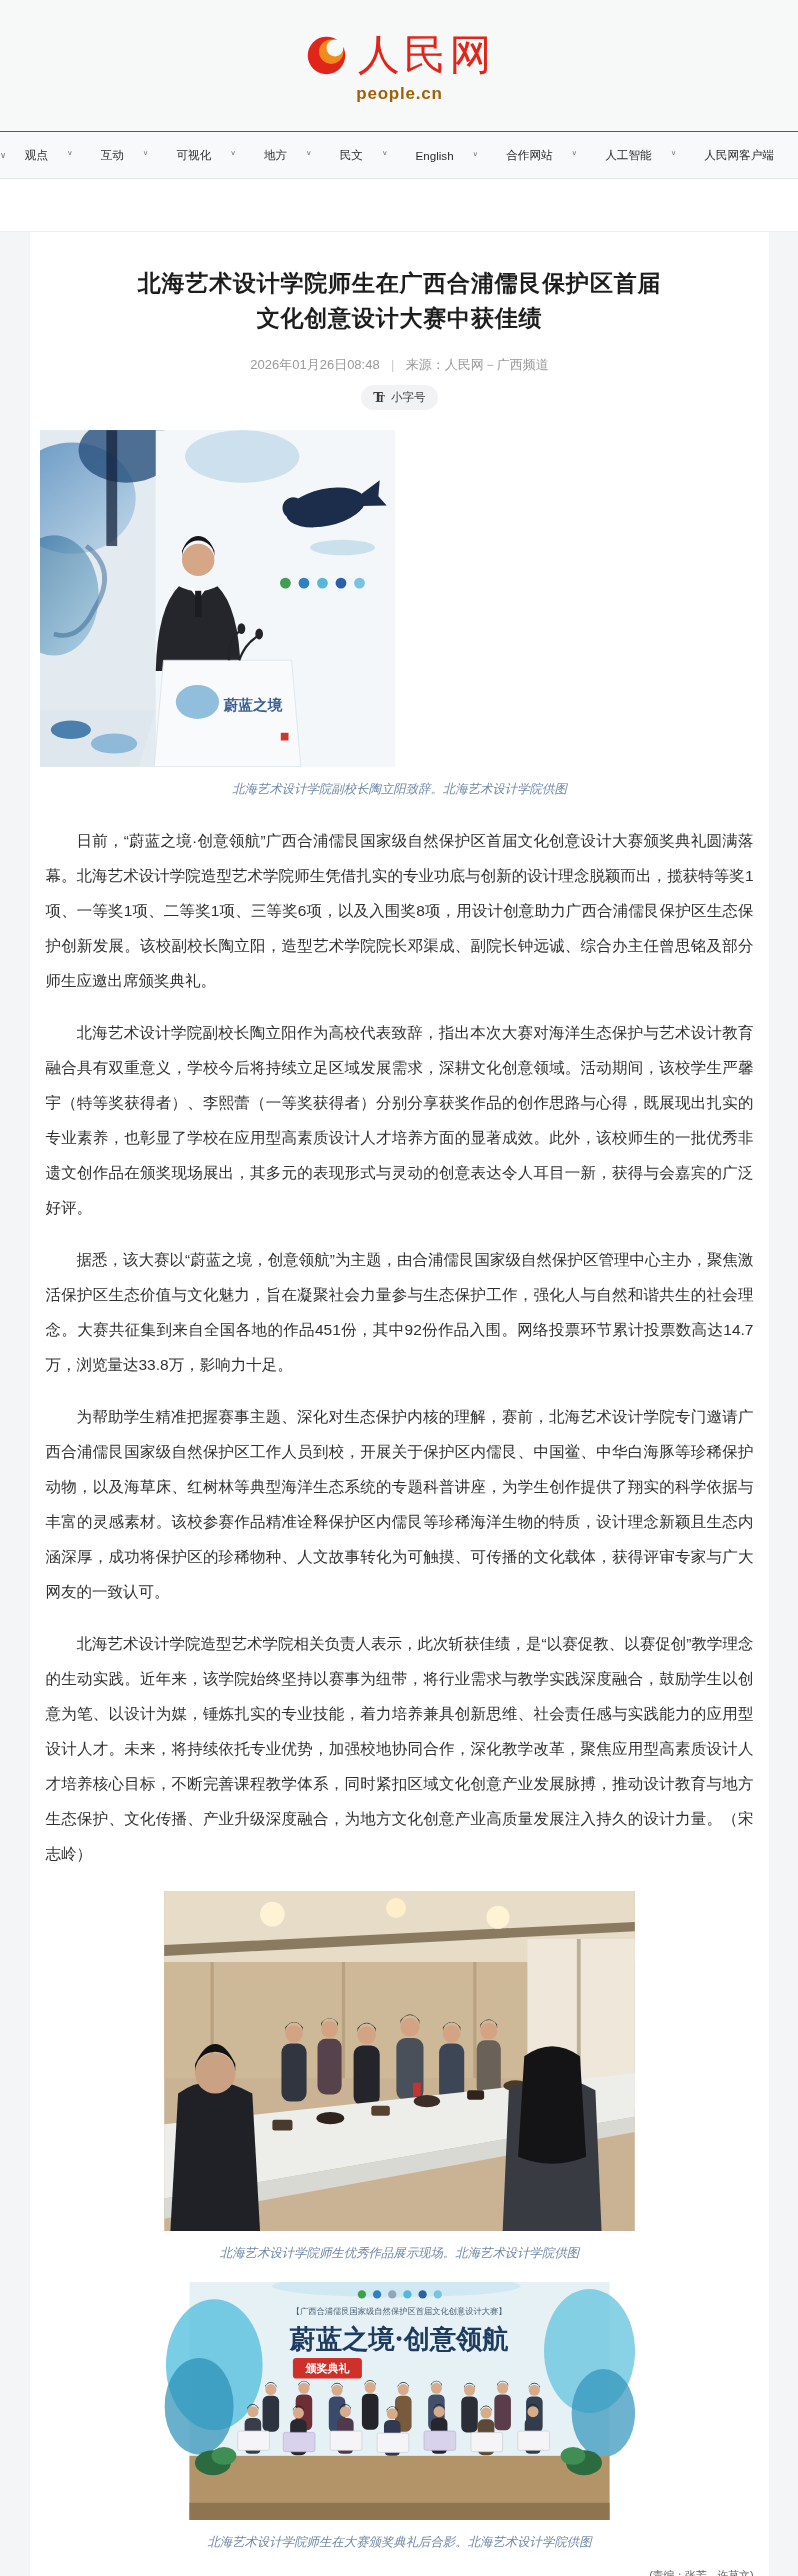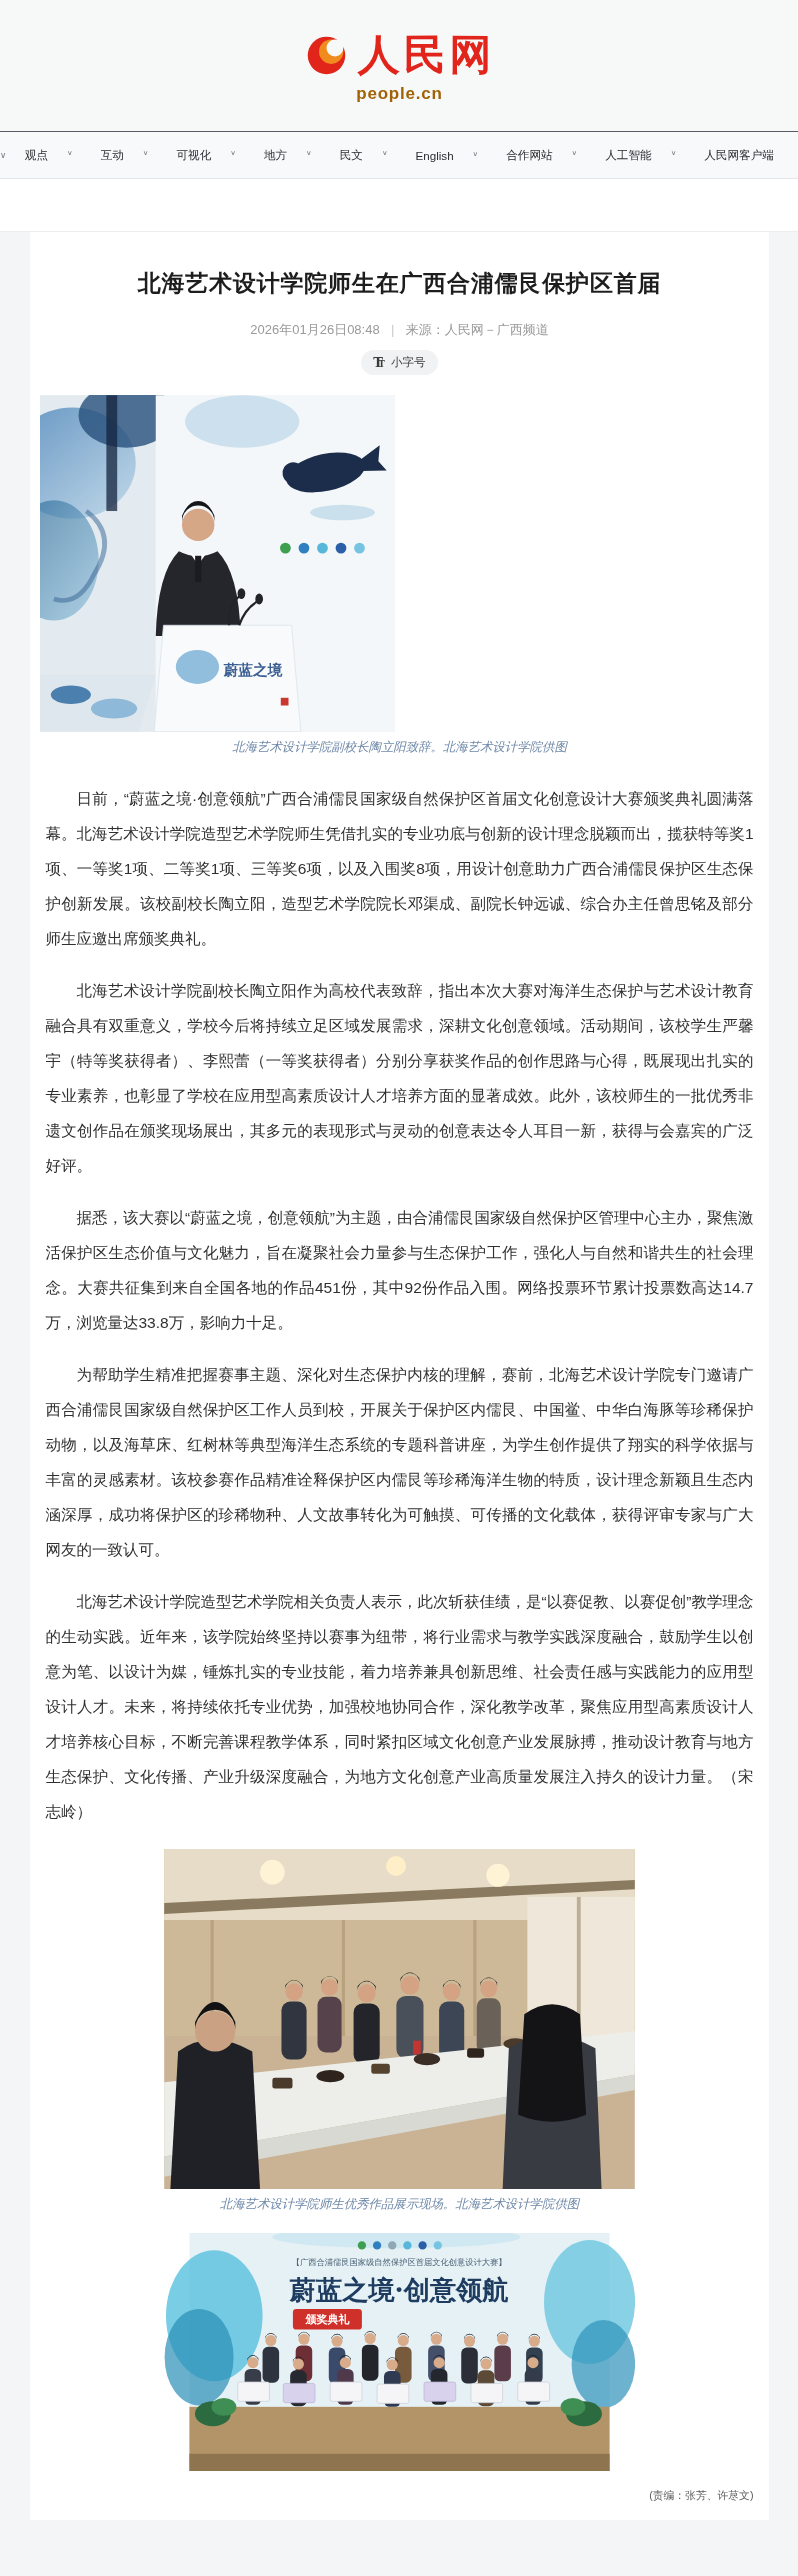--- a/index.html
+++ b/index.html
@@ -4,21 +4,21 @@
 <style>
   * { box-sizing: border-box; margin: 0; padding: 0; }
   html,body { width: 799px; margin: 0 auto; background: #f4f5f6;
     font-family: "Liberation Sans", "DejaVu Sans", sans-serif; }
 
   
   .site-header { height: 131px; background: #f7f8f8; display: flex;
     align-items: center; justify-content: center; }
   .logo { display: flex; flex-direction: column; align-items: center; cursor: pointer; }
   .logo-row { display: flex; align-items: center; gap: 9.3px; }
-  .logo-cn { color: #e1251b; font-size: 42px; font-weight: bold;
+  .logo-cn { color: #e1251b; font-size: 42px; font-weight: normal;
     font-family: "DejaVu Serif", serif; letter-spacing: 3.9px; }
   .logo-en { color: #a16207; font-size: 17px; font-weight: bold; margin-top: 1.5px;
     letter-spacing: 0.8px; }
 
   
   .nav { height: 48px; background: #f8f9fa; border-top: 1.5px solid #595d63;
     border-bottom: 0.8px solid #e4e6e8; display: flex; align-items: center;
     padding: 0 3.1px; overflow: hidden; white-space: nowrap; }
   .nav-overflow { color: #73777c; font-size: 8.5px; margin-left: -3.1px; padding-right: 4.6px; }
   .nav-item { display: inline-flex; align-items: flex-start; gap: 19px; padding: 0 14px;
@@ -44,21 +44,21 @@
   .t-small { font-weight: bold; font-family: "DejaVu Serif", serif; font-size: 8.5px;
     margin-left: -4.6px; }
 
   figure { margin-top: 20px; }
   .img-frame { margin: 0 auto; display: block; }
   .w460 { width: 355px; height: 337px; margin-left: 10px; }
   .w609a { width: 471px; height: 340px; }
   .w609b { width: 471px; height: 238px; }
   .img-frame svg { display: block; width: 100%; height: 100%; }
   .fig-cap { text-align: center; font-family: "DejaVu Serif", serif; font-style: italic;
-    color: #6e88a8; font-size: 12.4px; margin-top: 7px; }
+    color: #6e88a8; font-size: 12.4px; margin-top: 14px; }
 
   .article-body { padding: 0 15.5px; }
   .article-body p { font-size: 15.5px; line-height: 35px; color: #303030;
     text-indent: 2em; text-align: justify; margin: 17px 0; }
   .article-body p:first-child { margin-top: 25px; }
 
   .editor-line { text-align: right; padding: 18.5px 15.5px 6.2px; color: #5c5c5c;
     font-size: 10.8px; }
 </style>
 </head>
@@ -124,20 +124,21 @@
 
 </nav>
 
 <div class="sub-strip"></div>
 
 <div class="main">
 <article class="card">
 
   <h1 class="title">
     <div>北海艺术设计学院师生在广西合浦儒艮保护区首届</div>
+    <div>文化创意设计大赛中获佳绩</div>
   </h1>
 
   <div class="meta">
     <span>2026年01月26日08:48</span>
     <span class="sep">|</span>
     <span>来源：人民网－广西频道</span>
   </div>
 
   <div class="font-tool-row">
     <div class="pill">
@@ -333,19 +334,20 @@
           <rect x="476" y="216" width="46" height="28" rx="3" fill="#f5f5f7" stroke="#c9ccd4"></rect>
         </g>
         <g>
           <ellipse cx="34" cy="262" rx="26" ry="18" fill="#2c6b3f"></ellipse>
           <ellipse cx="50" cy="252" rx="18" ry="13" fill="#3f8f54"></ellipse>
           <ellipse cx="572" cy="262" rx="26" ry="18" fill="#2c6b3f"></ellipse>
           <ellipse cx="556" cy="252" rx="18" ry="13" fill="#3f8f54"></ellipse>
         </g>
       </svg>
     </div>
+    <figcaption class="fig-cap">北海艺术设计学院师生在大赛颁奖典礼后合影。北海艺术设计学院供图</figcaption>
   </figure>
 
   <div class="editor-line">(责编：张芳、许荩文)</div>
 
 </article>
 </div>
 
 
 </body></html>

